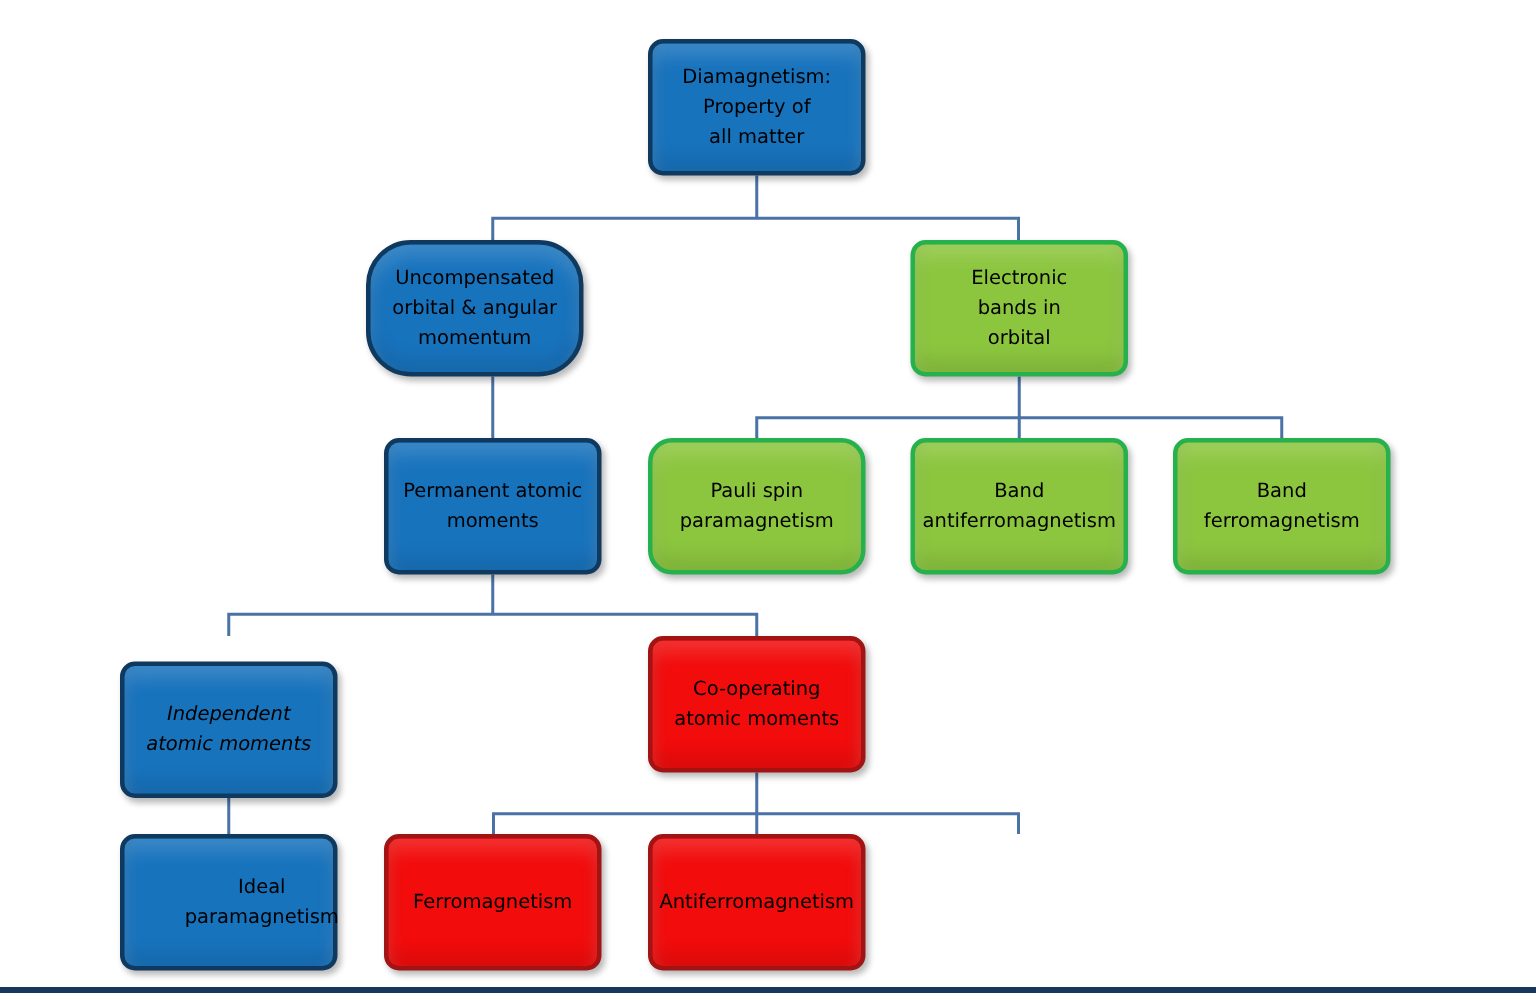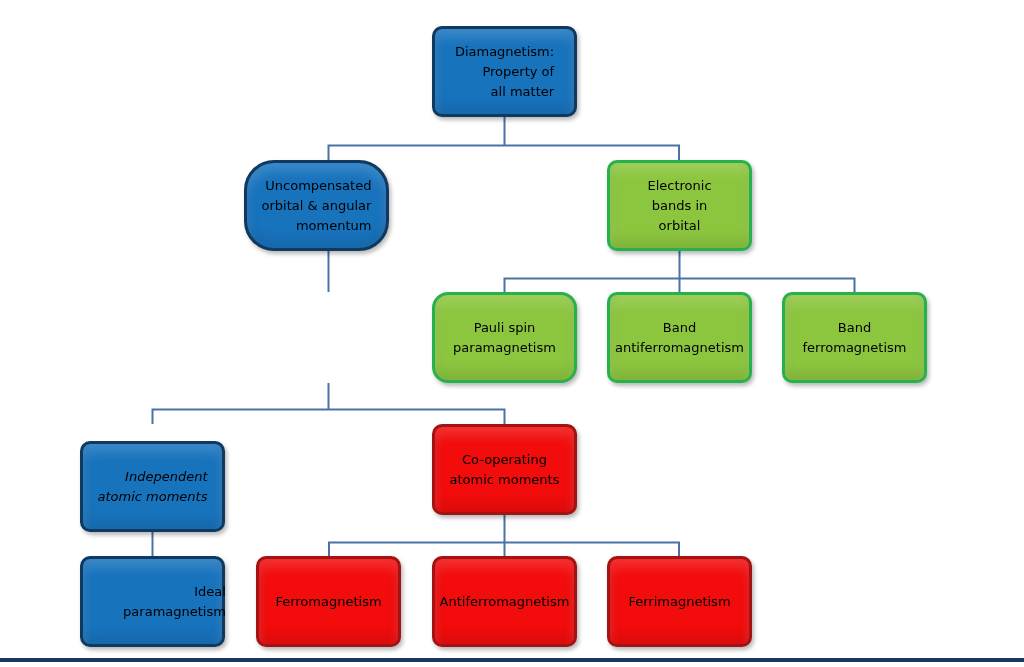--- a/index.html
+++ b/index.html
@@ -38,21 +38,21 @@
     justify-content: center;
     text-align: center;
     color: var(--text, #000);
     font-size: 13px;
     line-height: 20px;
     box-shadow: 2px 3px 4px rgba(0,0,0,0.28),
                 inset 0 8px 12px rgba(255,255,255,0.16),
                 inset 0 -8px 12px rgba(0,0,0,0.10);
   }
   .node-label { white-space: pre-line; }
-  .node.blue  { background: var(--blue-fill,  #1873bd); border-color: var(--blue-border,  #10395f); text-align: right; }
+  .node.blue  { background: var(--blue-fill,  #1873bd); border-color: var(--blue-border,  #10395f); }
   .node.green { background: var(--green-fill, #8cc63f); border-color: var(--green-border, #27b14c); }
   .node.red   { background: var(--red-fill,   #f20c0c); border-color: var(--red-border,   #a21313); }
   .bottom-edge {
     position: absolute;
     left: 0;
     top: 658px;
     width: 1024px;
     height: 4px;
     background: var(--bottom-edge, #17375e);
   }
@@ -82,20 +82,24 @@
 orbital &amp; angular
 momentum</span>
   </div>
 
   <div class="node green" style="left:607px; top:160px;">
     <span class="node-label">Electronic
 bands in
 orbital</span>
   </div>
 
+  <div class="node blue" style="left:256px; top:292px;">
+    <span class="node-label">Permanent atomic
+moments</span>
+  </div>
 
   <div class="node green" style="left:432px; top:292px;border-radius:16px;">
     <span class="node-label">Pauli spin
 paramagnetism</span>
   </div>
 
   <div class="node green" style="left:607px; top:292px;">
     <span class="node-label">Band
 antiferromagnetism</span>
   </div>
@@ -121,19 +125,16 @@
   </div>
 
   <div class="node red" style="left:256px; top:556px;">
     <span class="node-label">Ferromagnetism</span>
   </div>
 
   <div class="node red" style="left:432px; top:556px;">
     <span class="node-label">Antiferromagnetism</span>
   </div>
 
-  <div class="node red" style="left:607px; top:556px;">
-    <span class="node-label">Ferrimagnetism</span>
-  </div>
 
   <div class="bottom-edge"></div>
 
 </div>
 
 </body></html>

